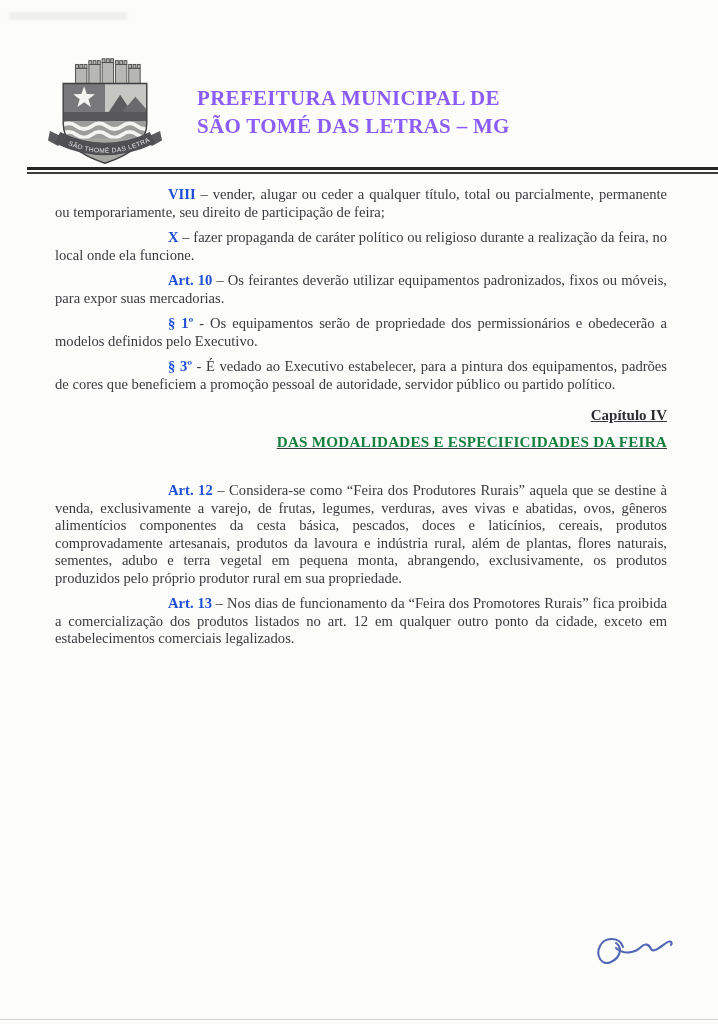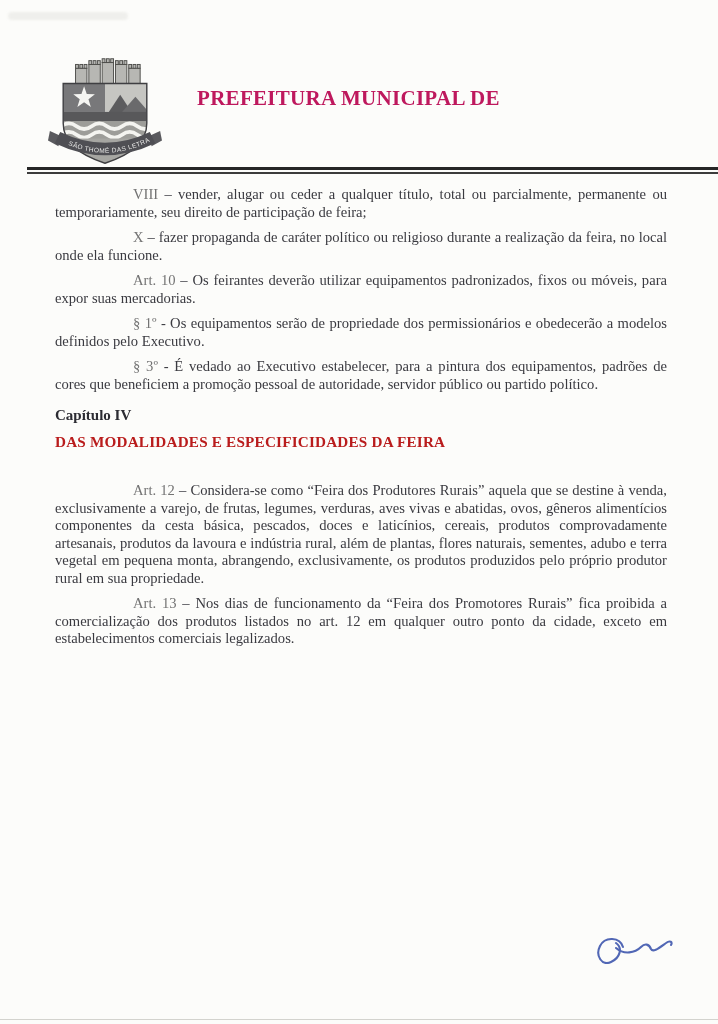--- a/index.html
+++ b/index.html
@@ -7,44 +7,44 @@
     position:relative; width:718px; height:1024px; margin:0 auto;
     background:#fcfcfa; overflow:hidden;
     font-family:"Liberation Serif","DejaVu Serif",serif;
     color:#33333a;
   }
   
   .crest { position:absolute; left:48px; top:50px; width:114px; height:122px; }
   .org {
     position:absolute; left:197px; top:84px;
     font-weight:bold; font-size:21px; line-height:28px;
-    letter-spacing:0.3px; color:#be185d; white-space:nowrap;
+    letter-spacing:0.3px; color:#8b5cf6; white-space:nowrap;
   }
   .rule {
     position:absolute; left:27px; right:0; top:167px; height:2px;
     border-top:3px solid #262626; border-bottom:2px solid #3c3c3c;
   }
   .smudge {
     position:absolute; left:8px; top:12px; width:120px; height:8px;
     background:#efefec; border-radius:4px; filter:blur(1px);
   }
   .scan-edge {
     position:absolute; left:0; right:0; bottom:4px; height:1px; background:#d3d3ce;
   }
   
   .body {
     position:absolute; left:55px; right:51px; top:186px;
     font-size:14.6px; line-height:17.5px; text-align:justify;
     color:#3a3a40;
   }
   .body p { margin:0 0 8px 0; text-indent:78px; }
-  .body p b { font-weight:normal; color:#737373; }
-  .chapter { text-align:left; text-indent:0; margin:14px 0 32px 0; }
+  .body p b { font-weight:bold; color:#1d4ed8;margin-left:35px; }
+  .chapter { text-align:right; text-indent:0; margin:14px 0 32px 0;text-decoration:underline; }
   .chapter .ch-title { font-weight:bold; font-size:15px; color:#2c2c33; margin:0 0 8px 0; }
-  .chapter .ch-subtitle { font-weight:bold; font-size:15.2px; letter-spacing:0.2px; color:#b91c1c; margin:0; }
+  .chapter .ch-subtitle { font-weight:bold; font-size:15.2px; letter-spacing:0.2px; color:#15803d; margin:0; }
   
   .signature { position:absolute; left:583px; top:926px; width:108px; height:60px; }
 </style>
 </head>
 <body>
 
 <div class="page">
 
   <div class="smudge"></div>
 
@@ -98,20 +98,21 @@
         <polygon points="2,84 13,89 11,100 0,94" fill="#5a5a5e"></polygon>
         <polygon points="118,84 107,89 109,100 120,94" fill="#5a5a5e"></polygon>
         <path d="M10,91 Q60,115 110,91" stroke="#4f4f54" stroke-width="13" fill="none"></path>
         <text font-size="6.8" fill="#ececea" letter-spacing="0.5" font-family="Liberation Sans, sans-serif">
           <textPath href="#ribbonPath" startOffset="9%">SÃO THOMÉ DAS LETRAS</textPath>
         </text>
       </svg>
     </div>
     <div class="org">
       <div>PREFEITURA MUNICIPAL DE</div>
+      <div>SÃO TOMÉ DAS LETRAS – MG</div>
     </div>
   </header>
 
   <div class="rule"></div>
 
   <main class="body">
     <p><b>VIII</b><span> – vender, alugar ou ceder a qualquer título, total ou parcialmente, permanente ou temporariamente, seu direito de participação de feira;</span></p>
     <p><b>X</b><span> – fazer propaganda de caráter político ou religioso durante a realização da feira, no local onde ela funcione.</span></p>
     <p><b>Art. 10</b><span> – Os feirantes deverão utilizar equipamentos padronizados, fixos ou móveis, para expor suas mercadorias.</span></p>
     <p><b>§ 1º</b><span> - Os equipamentos serão de propriedade dos permissionários e obedecerão a modelos definidos pelo Executivo.</span></p>

